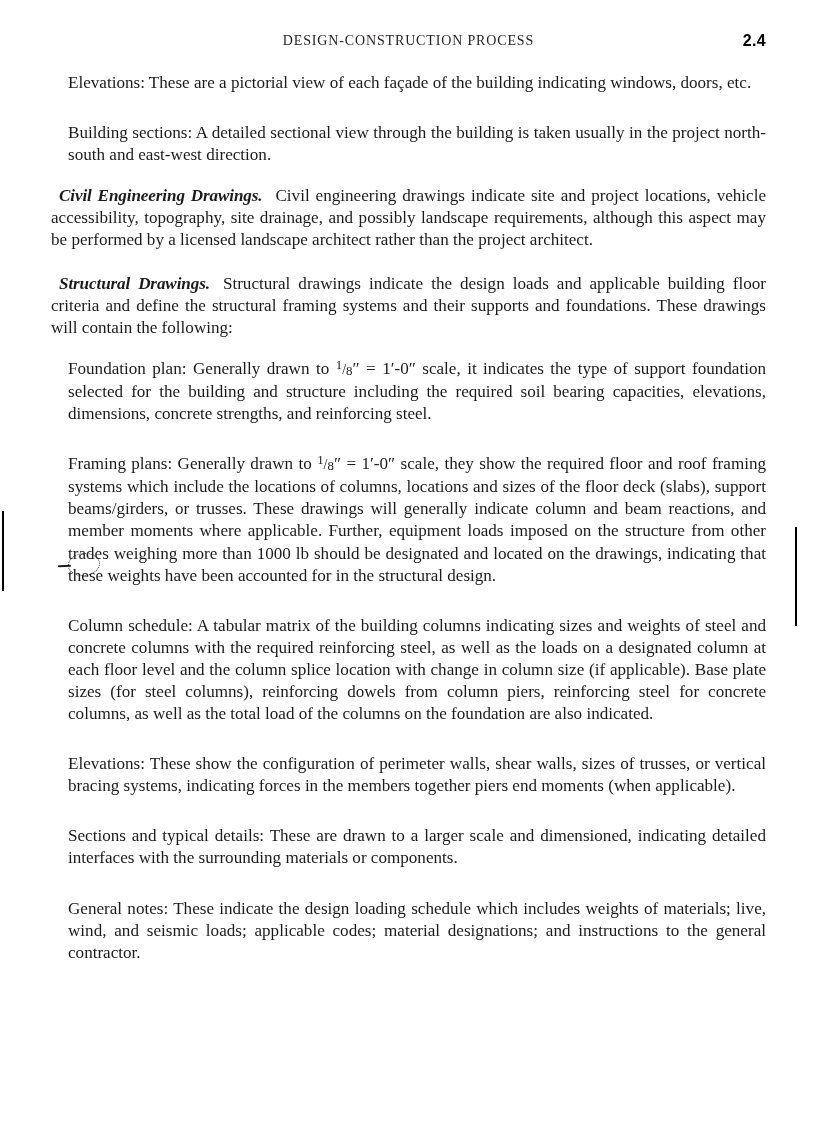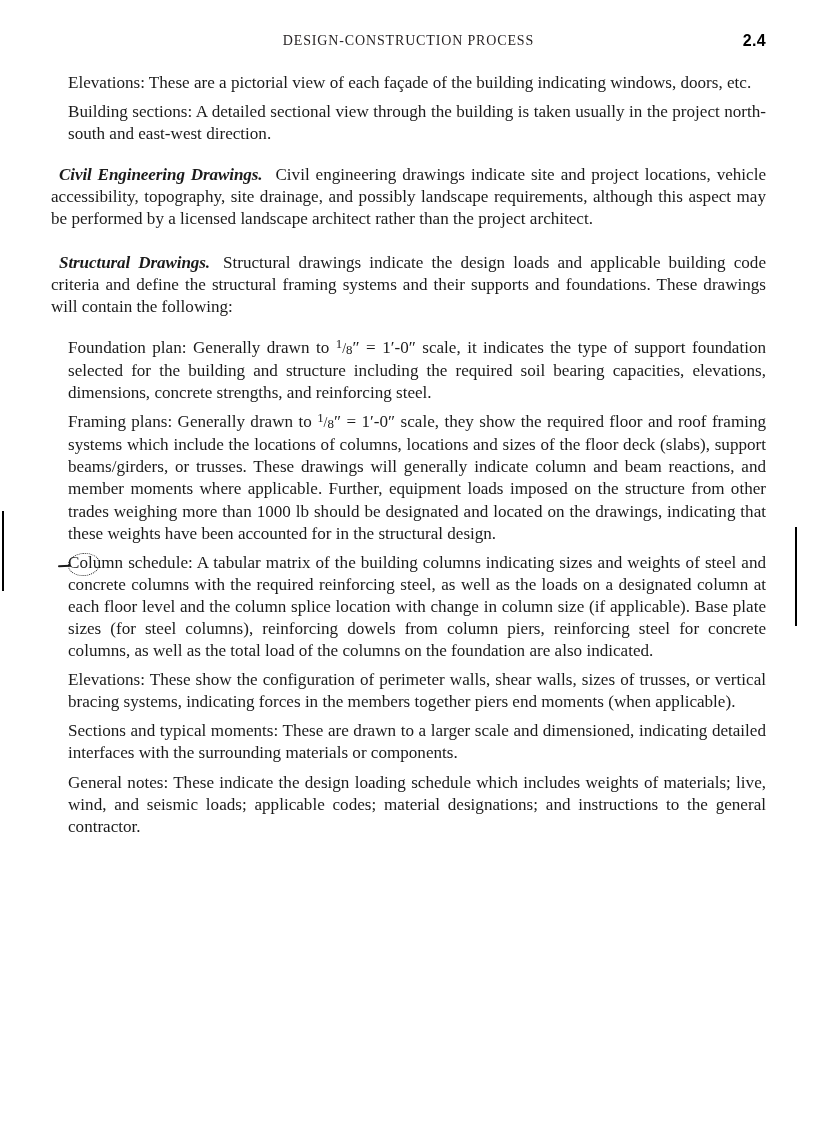--- a/index.html
+++ b/index.html
@@ -72,21 +72,21 @@
   }
   p.para.indent {
     margin-left: 17px;
     width: 698px;
   }
   p.para.flush {
     margin-left: 0;
     width: 715px;
   }
   p.para.last-left > :last-child { }
-  p.gap-sm { margin-top: 7px; }
+  p.gap-sm { margin-top: 28px; }
   p.gap-md { margin-top: 19px; }
   p.gap-lg { margin-top: 21px; }
 
   .run-in {
   }
   .run-in-bold {
     font-style: italic;
     font-weight: bold;
     letter-spacing: -0.1px;
     margin-left: 8px;
@@ -168,31 +168,31 @@
 
   <div class="body">
 
     <p class="para indent"><span class="run-in">Elevations:</span><span> These are a pictorial view of each façade of the building indicating windows, doors, etc.</span></p>
 
     <p class="para indent gap-sm"><span class="run-in">Building sections:</span><span> A detailed sectional view through the building is taken usually in the project north-south and east-west direction.</span></p>
 
 
     <p class="para flush gap-md"><span class="run-in-bold">Civil Engineering Drawings.</span><span class="lead-space"></span><span>Civil engineering drawings indicate site and project locations, vehicle accessibility, topography, site drainage, and possibly landscape requirements, although this aspect may be performed by a licensed landscape architect rather than the project architect.</span></p>
 
-    <p class="para flush gap-lg"><span class="run-in-bold">Structural Drawings.</span><span class="lead-space"></span><span>Structural drawings indicate the design loads and applicable building code criteria and define the structural framing systems and their supports and foundations. These drawings will contain the following:</span></p>
+    <p class="para flush gap-lg"><span class="run-in-bold">Structural Drawings.</span><span class="lead-space"></span><span>Structural drawings indicate the design loads and applicable building floor criteria and define the structural framing systems and their supports and foundations. These drawings will contain the following:</span></p>
 
     <p class="para indent gap-md"><span class="run-in">Foundation plan:</span><span> Generally drawn to </span><span class="frac"><sup>1</sup><span class="slash">/</span><sub>8</sub></span><span>″</span> <span>=</span> <span>1′-0″</span><span> scale, it indicates the type of support foundation selected for the building and structure including the required soil bearing capacities, elevations, dimensions, concrete strengths, and reinforcing steel.</span></p>
 
     <p class="para indent gap-sm"><span class="run-in">Framing plans:</span><span> Generally drawn to </span><span class="frac"><sup>1</sup><span class="slash">/</span><sub>8</sub></span><span>″</span> <span>=</span> <span>1′-0″</span><span> scale, they show the required floor and roof framing systems which include the locations of columns, locations and sizes of the floor deck (slabs), support beams/girders, or trusses. These drawings will generally indicate column and beam reactions, and member moments where applicable. Further, equipment loads imposed on the structure from other trades weighing more than 1000 lb should be designated and  located on the drawings, indicating that these weights have been accounted for in the structural design.</span></p>
 
     <p class="para indent gap-sm"><span class="run-in">Column schedule:</span><span> A tabular matrix of the building columns indicating sizes and weights of steel and concrete columns with the required reinforcing steel, as well as the loads on a designated column at each floor level and the column splice location with change in column size (if applicable). Base plate sizes (for steel columns), reinforcing dowels from column piers, reinforcing steel for concrete columns, as well as the total load of the columns on the foundation are also indicated.</span></p>
 
     <p class="para indent gap-sm"><span class="run-in">Elevations:</span><span> These show the configuration of perimeter walls, shear walls, sizes of trusses, or vertical bracing systems, indicating forces in the members together piers end moments (when applicable).</span></p>
 
-    <p class="para indent gap-sm"><span class="run-in">Sections and typical moments:</span><span> These are drawn to a larger scale and dimensioned, indicating detailed interfaces with the surrounding materials or components.</span></p>
+    <p class="para indent gap-sm"><span class="run-in">Sections and typical details:</span><span> These are drawn to a larger scale and dimensioned, indicating detailed interfaces with the surrounding materials or components.</span></p>
 
     <p class="para indent gap-sm"><span class="run-in">General notes:</span><span> These indicate the design loading schedule which includes weights of materials; live, wind, and seismic loads; applicable codes; material designations; and instructions to the general contractor.</span></p>
 
   </div>
 
   <div class="annot-dash"></div>
   <div class="annot-ellipse"></div>
 
   <div class="edge-mark-left"></div>
   <div class="edge-mark-right"></div>

